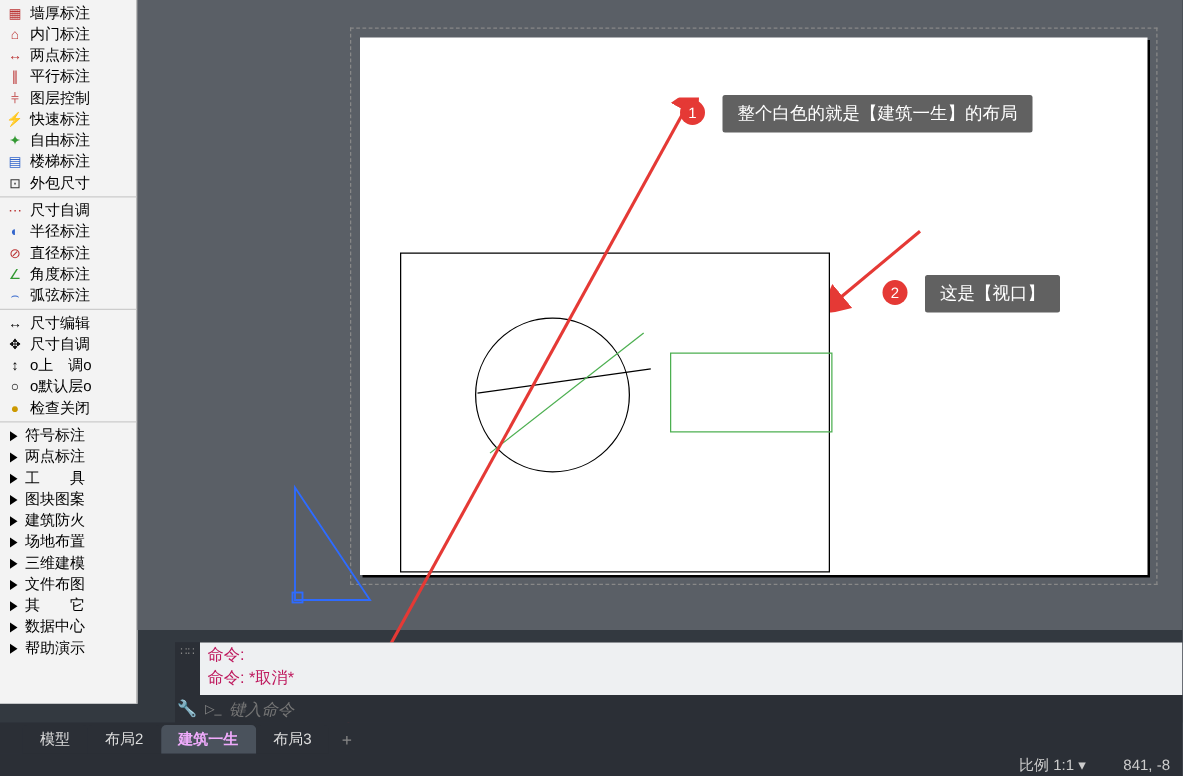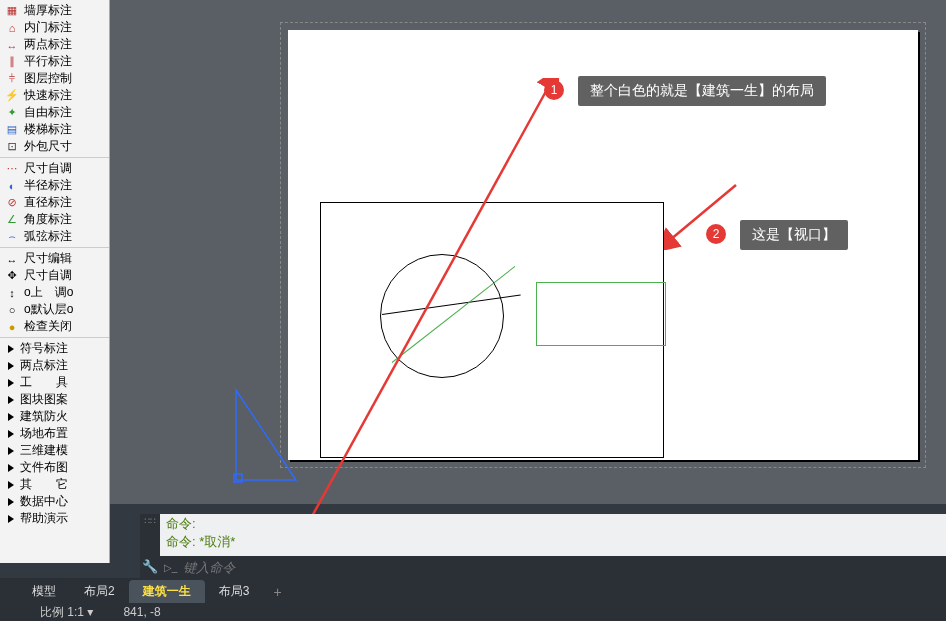--- a/index.html
+++ b/index.html
@@ -33,32 +33,32 @@
 .callout1 { left: 468px; top: 76px; }
 .callout1 .callout-badge { left: -34px; top: 4px; }
 .callout2 { left: 630px; top: 220px; }
 .callout2 .callout-badge { left: -34px; top: 4px; }
 
 .cmd-panel { position: absolute; left: 140px; bottom: 43px; right: 0; height: 64px; background: #2b2f36; display: flex; }
 .cmd-left { width: 20px; background: #2b2f36; display: flex; flex-direction: column; align-items: center; justify-content: space-between; padding: 4px 0; }
 .cmd-handle { color: #888; font-size: 9px; line-height: 6px; }
 .cmd-wrench { color: #ddd; font-size: 13px; }
 .cmd-body { flex: 1; display: flex; flex-direction: column; }
-.cmd-history { flex: 1; background: #eef0f2; padding: 1px 6px; color: #4d7c0f; font-size: 13px; }
+.cmd-history { flex: 1; background: #eef0f2; padding: 1px 6px; color: #be185d; font-size: 13px; }
 .cmd-line { display: block; }
 .cmd-input-row { height: 22px; background: #2b2f36; display: flex; align-items: center; padding: 0 4px; }
 .cmd-chevron { color: #888; font-size: 10px; margin-right: 6px; }
 .cmd-input { flex: 1; background: transparent; border: none; color: #ec4899; font-size: 13px; outline: none; font-style: italic; }
 
 .tabs { position: absolute; left: 0; bottom: 18px; right: 0; height: 25px; background: #2b2f36; display: flex; align-items: flex-end; padding-left: 18px; }
 .tab { padding: 3px 14px; font-size: 12px; color: #ddd; background: #2b2f36; cursor: pointer; margin-right: 0; border-radius: 4px 4px 0 0; text-align: right; }
-.tab.active { background: #4a525c; color: #fde047; font-weight: bold; }
+.tab.active { background: #4a525c; color: #f0abfc; font-weight: bold; }
 .tab-add { padding: 3px 10px; color: #888; cursor: pointer; font-size: 14px; }
 
-.statusbar { position: absolute; left: 0; bottom: 0; right: 0; height: 18px; background: #2b2f36; color: #ccc; font-size: 12px; display: flex; align-items: center; padding: 0 10px; }
+.statusbar { position: absolute; left: 0; bottom: 0; right: 0; height: 18px; background: #2b2f36; color: #ccc; font-size: 12px; display: flex; align-items: center; justify-content: flex-end; padding: 0 10px; }
 .status-seg { margin-left: 30px; }
 </style>
 </head>
 <body>
 
 <div class="sidebar">
   <div class="sidebar-group">
     <div class="sidebar-item">
         <span class="sidebar-icon" style="color:#b33">▦</span>
         <span class="sidebar-label">墙厚标注</span>

